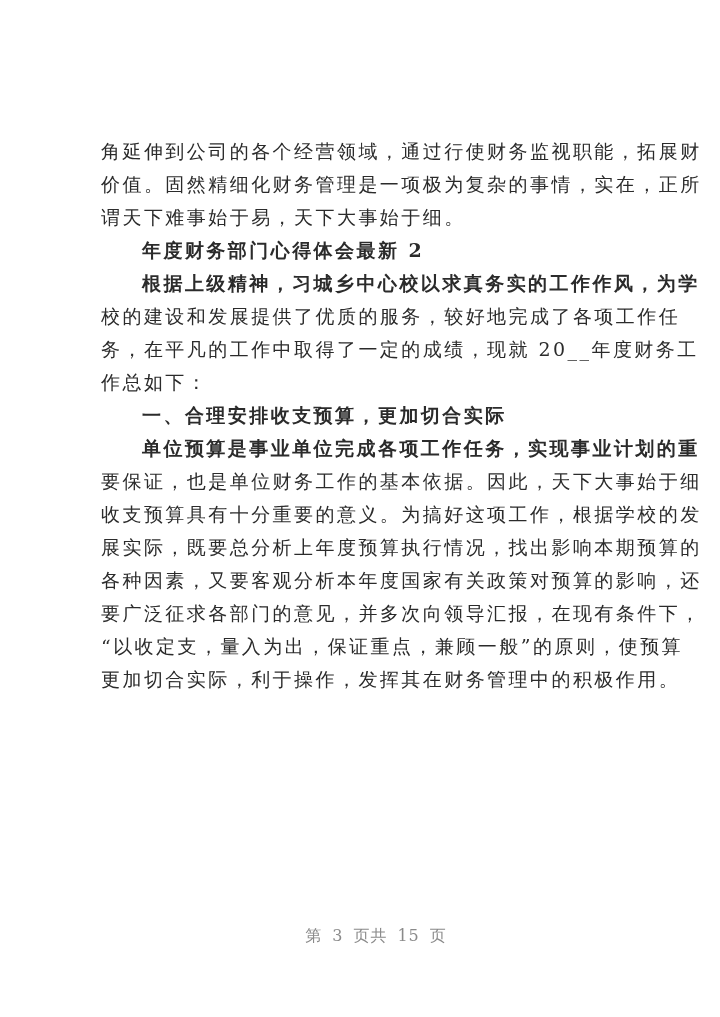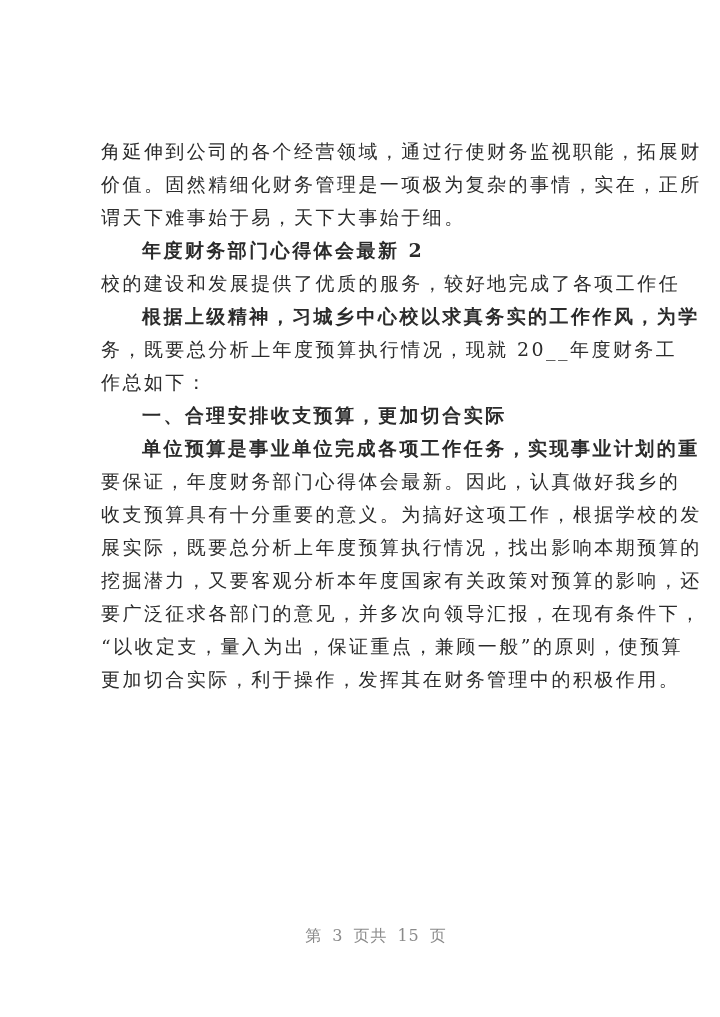--- a/index.html
+++ b/index.html
@@ -57,30 +57,30 @@
   </style>
 </head>
 <body>
 
 <div class="page">
   <div class="content">
     <div class="line">角延伸到公司的各个经营领域，通过行使财务监视职能，拓展财</div>
     <div class="line">价值。固然精细化财务管理是一项极为复杂的事情，实在，正所</div>
     <div class="line">谓天下难事始于易，天下大事始于细。</div>
     <div class="line indent">年度财务部门心得体会最新 2</div>
+    <div class="line indent">根据上级精神，习城乡中心校以求真务实的工作作风，为学</div>
     <div class="line">校的建设和发展提供了优质的服务，较好地完成了各项工作任</div>
-    <div class="line indent">根据上级精神，习城乡中心校以求真务实的工作作风，为学</div>
-    <div class="line">务，既要总分析上年度预算执行情况，现就 20__年度财务工</div>
+    <div class="line">务，在平凡的工作中取得了一定的成绩，现就 20__年度财务工</div>
     <div class="line">作总如下：</div>
     <div class="line indent">一、合理安排收支预算，更加切合实际</div>
     <div class="line indent">单位预算是事业单位完成各项工作任务，实现事业计划的重</div>
-    <div class="line">要保证，年度财务部门心得体会最新。因此，认真做好我乡的</div>
+    <div class="line">要保证，也是单位财务工作的基本依据。因此，天下大事始于细</div>
     <div class="line">收支预算具有十分重要的意义。为搞好这项工作，根据学校的发</div>
     <div class="line">展实际，既要总分析上年度预算执行情况，找出影响本期预算的</div>
-    <div class="line">挖掘潜力，又要客观分析本年度国家有关政策对预算的影响，还</div>
+    <div class="line">各种因素，又要客观分析本年度国家有关政策对预算的影响，还</div>
     <div class="line">要广泛征求各部门的意见，并多次向领导汇报，在现有条件下，</div>
     <div class="line">“以收定支，量入为出，保证重点，兼顾一般”的原则，使预算</div>
     <div class="line">更加切合实际，利于操作，发挥其在财务管理中的积极作用。</div>
   </div>
 
   <div class="footer">
     <span>第</span><span>3</span><span>页共</span><span>15</span><span>页</span>
   </div>
 </div>
 

